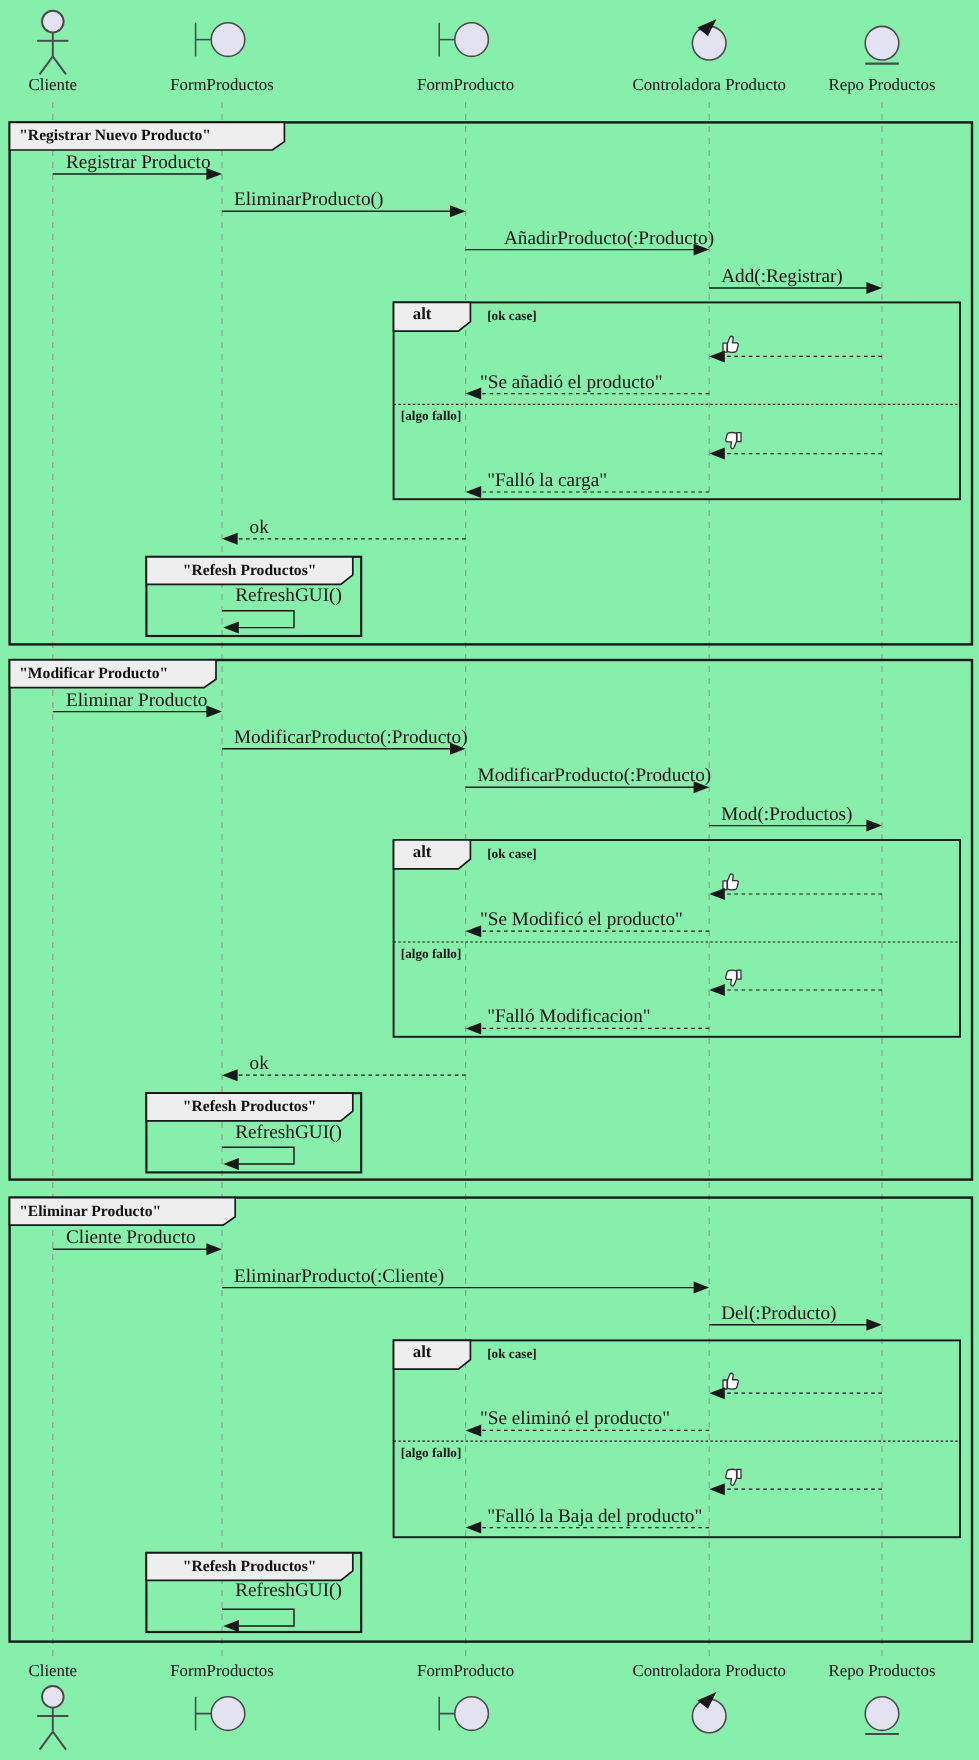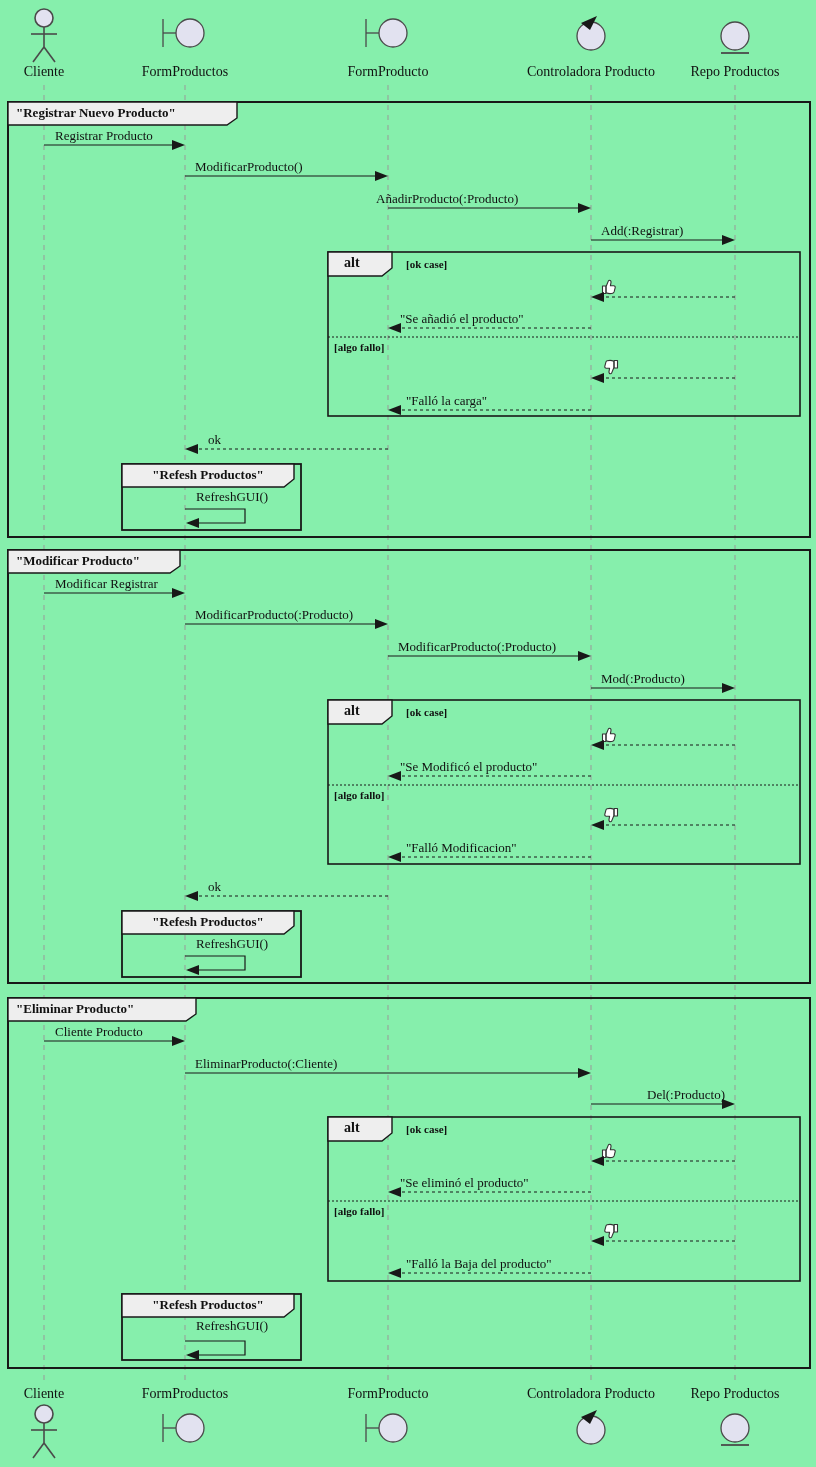--- a/index.html
+++ b/index.html
@@ -1,19 +1,19 @@
 <!DOCTYPE html>
 <html><head>
 <meta charset="utf-8">
 <style>
   html,body{margin:0;padding:0;background:#fff;}
   .canvas{position:relative;width:816px;height:1467px;background:#86efac;
           font-family:Liberation Serif, serif;color:#111;overflow:hidden;}
   svg.layer{position:absolute;left:0;top:0;}
-  .lbl{position:absolute;white-space:nowrap;font-size:13px;line-height:15px;}
+  .lbl{position:absolute;white-space:nowrap;font-size:16px;line-height:15px;}
   .plabel{position:absolute;width:160px;text-align:center;white-space:nowrap;font-size:14px;line-height:16px;}
   .gtitle{position:absolute;white-space:nowrap;font-weight:bold;font-size:13px;line-height:16px;}
   .altop{position:absolute;white-space:nowrap;font-weight:bold;font-size:14px;line-height:16px;}
   .guard{position:absolute;white-space:nowrap;font-weight:bold;font-size:11px;line-height:13px;}
   .reftitle{position:absolute;width:164px;text-align:center;white-space:nowrap;font-weight:bold;font-size:13px;line-height:16px;}
   .life{stroke:#999999;stroke-width:1;stroke-dasharray:5,5;}
   .gframe{fill:none;stroke:#181818;stroke-width:2;}
   .aframe{fill:none;stroke:#181818;stroke-width:1.6;}
   .rframe{fill:none;stroke:#181818;stroke-width:1.8;}
   .tab{fill:#EEEEEE;stroke:#181818;stroke-width:1.4;}
@@ -286,50 +286,50 @@
 <div class="plabel" style="left:655px;top:64px;">Repo Productos</div>
 
 <div class="plabel" style="left:-36px;top:1386px;">Cliente</div>
 <div class="plabel" style="left:105px;top:1386px;">FormProductos</div>
 <div class="plabel" style="left:308px;top:1386px;">FormProducto</div>
 <div class="plabel" style="left:511px;top:1386px;">Controladora Producto</div>
 <div class="plabel" style="left:655px;top:1386px;">Repo Productos</div>
 
 <div class="gtitle" style="left:16px;top:105px;">"Registrar Nuevo Producto"</div>
 <div class="lbl" style="left:55px;top:128px;">Registrar Producto</div>
-<div class="lbl" style="left:195px;top:159px;">ModificarProducto()</div>
-<div class="lbl" style="left:376px;top:191px;text-align:right;">AñadirProducto(:Producto)</div>
+<div class="lbl" style="left:195px;top:159px;">EliminarProducto()</div>
+<div class="lbl" style="left:420px;top:191px;text-align:right;">AñadirProducto(:Producto)</div>
 <div class="lbl" style="left:601px;top:223px;">Add(:Registrar)</div>
 <div class="altop" style="left:344px;top:255px;">alt</div>
 <div class="guard" style="left:406px;top:258px;">[ok case]</div>
 <div class="lbl" style="left:400px;top:311px;">"Se añadió el producto"</div>
 <div class="guard" style="left:334px;top:341px;">[algo fallo]</div>
 <div class="lbl" style="left:406px;top:393px;">"Falló la carga"</div>
 <div class="lbl" style="left:208px;top:432px;">ok</div>
 <div class="reftitle" style="left:126px;top:467px;">"Refesh Productos"</div>
 <div class="lbl" style="left:196px;top:489px;">RefreshGUI()</div>
 
 <div class="gtitle" style="left:16px;top:553px;">"Modificar Producto"</div>
-<div class="lbl" style="left:55px;top:576px;">Modificar Registrar</div>
+<div class="lbl" style="left:55px;top:576px;">Eliminar Producto</div>
 <div class="lbl" style="left:195px;top:607px;">ModificarProducto(:Producto)</div>
 <div class="lbl" style="left:398px;top:639px;">ModificarProducto(:Producto)</div>
-<div class="lbl" style="left:601px;top:671px;">Mod(:Producto)</div>
+<div class="lbl" style="left:601px;top:671px;">Mod(:Productos)</div>
 <div class="altop" style="left:344px;top:703px;">alt</div>
 <div class="guard" style="left:406px;top:706px;">[ok case]</div>
 <div class="lbl" style="left:400px;top:759px;">"Se Modificó el producto"</div>
 <div class="guard" style="left:334px;top:789px;">[algo fallo]</div>
 <div class="lbl" style="left:406px;top:840px;">"Falló Modificacion"</div>
 <div class="lbl" style="left:208px;top:879px;">ok</div>
 <div class="reftitle" style="left:126px;top:914px;">"Refesh Productos"</div>
 <div class="lbl" style="left:196px;top:936px;">RefreshGUI()</div>
 
 <div class="gtitle" style="left:16px;top:1001px;">"Eliminar Producto"</div>
 <div class="lbl" style="left:55px;top:1024px;">Cliente Producto</div>
 <div class="lbl" style="left:195px;top:1056px;">EliminarProducto(:Cliente)</div>
-<div class="lbl" style="left:601px;top:1087px;margin-left:46px;">Del(:Producto)</div>
+<div class="lbl" style="left:601px;top:1087px;">Del(:Producto)</div>
 <div class="altop" style="left:344px;top:1120px;">alt</div>
 <div class="guard" style="left:406px;top:1123px;">[ok case]</div>
 <div class="lbl" style="left:400px;top:1175px;">"Se eliminó el producto"</div>
 <div class="guard" style="left:334px;top:1205px;">[algo fallo]</div>
 <div class="lbl" style="left:406px;top:1256px;">"Falló la Baja del producto"</div>
 <div class="reftitle" style="left:126px;top:1297px;">"Refesh Productos"</div>
 <div class="lbl" style="left:196px;top:1318px;">RefreshGUI()</div>
 
 </div>
 

